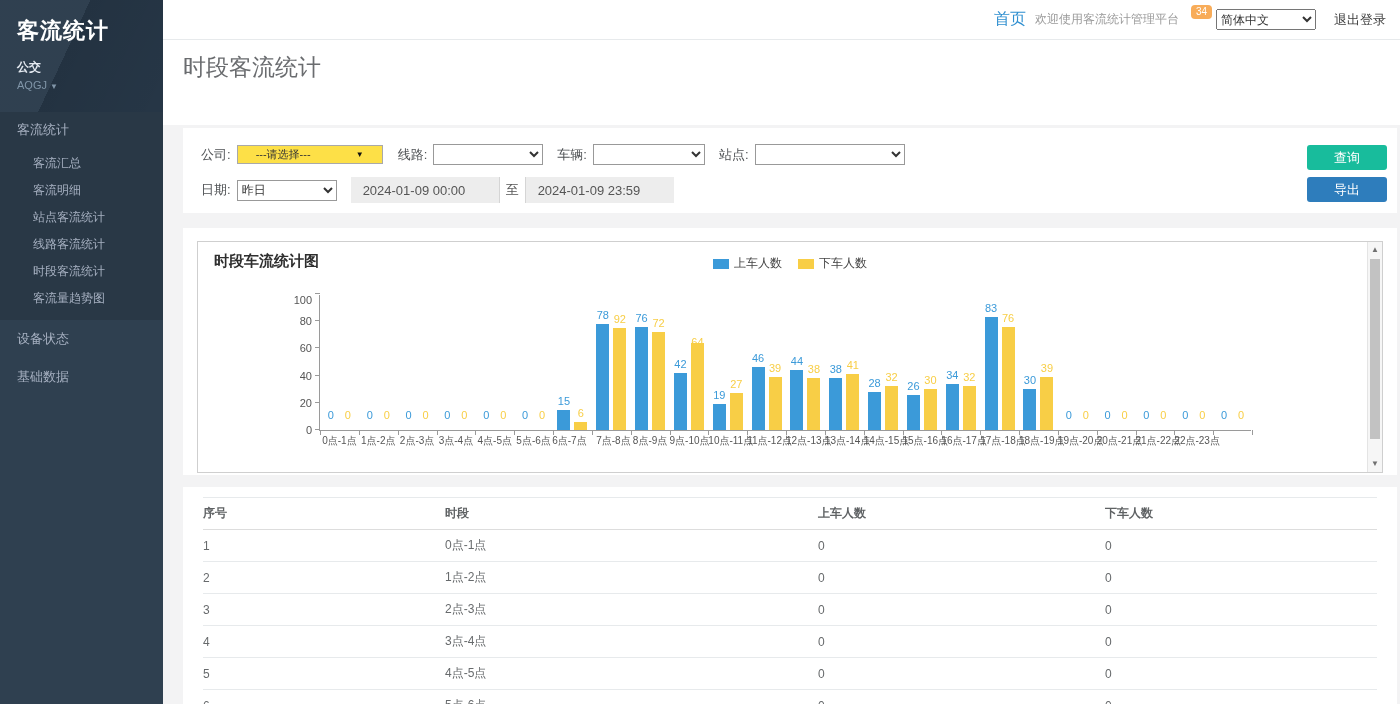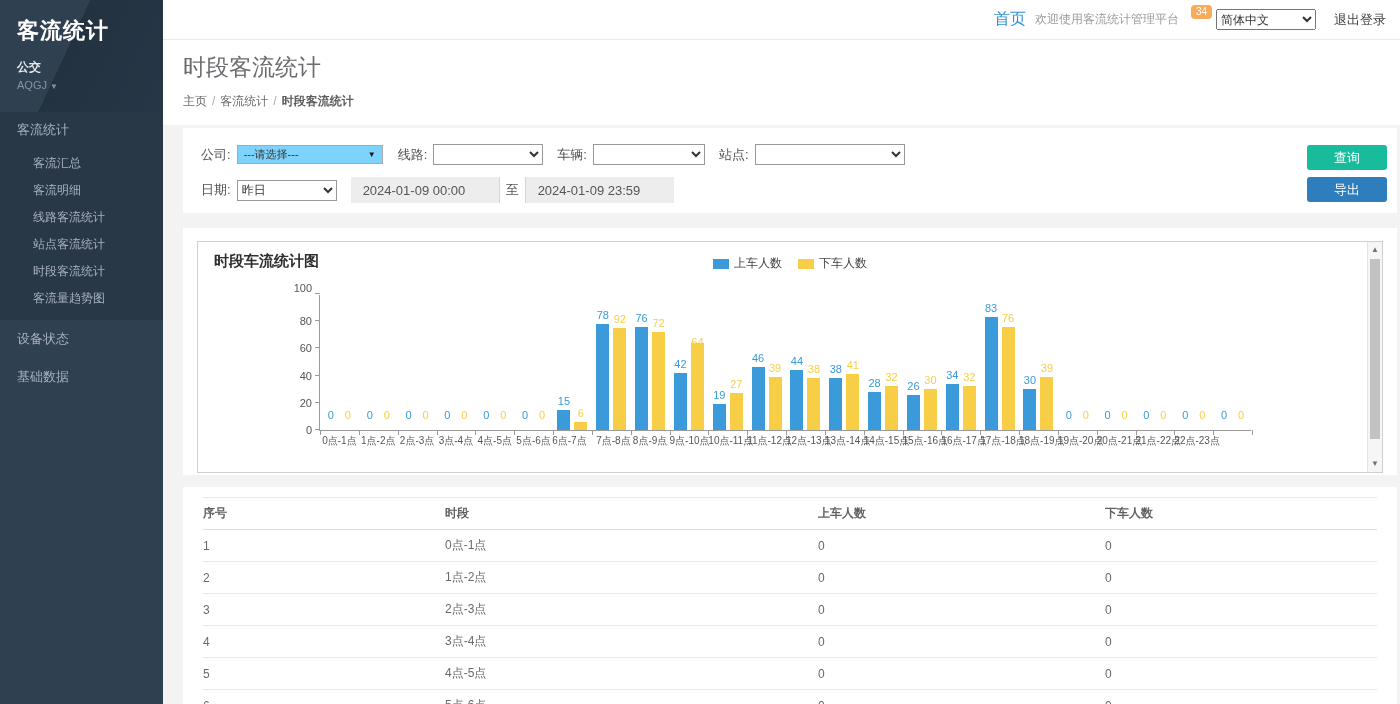--- a/index.html
+++ b/index.html
@@ -37,21 +37,21 @@
   .breadcrumb .sep { color:#aaa; margin:0 5px; }
 
   .content { padding:3px 3px 0 20px; }
   .panel { background:#fff; margin-bottom:15px; position:relative; }
 
   
   .filter-panel { padding:16px 16px 14px 18px; height:85px; }
   .frow { display:flex; align-items:center; }
   .frow + .frow { margin-top:12px; }
   .flabel { font-size:13px; color:#4f5255; margin-right:6px; white-space:nowrap; }
-  .combo { width:146px; height:19px; border:1px solid #a9a9a9; background:#7dd3fc; display:flex; align-items:center; justify-content:space-between; padding:0 6px; font-size:11px; color:#333; margin-right:15px; cursor:pointer; }
+  .combo { width:146px; height:19px; border:1px solid #a9a9a9; background:#fde047; display:flex; align-items:center; justify-content:space-between; padding:0 18px; font-size:11px; color:#333; margin-right:15px; cursor:pointer; }
   .combo .arrow { font-size:8px; color:#111; }
   select.native { height:21px; font-size:12px; color:#333; margin-right:14px; background:#fff; border:1px solid #999; }
   .sel-line { width:110px; } .sel-vehicle { width:112px; } .sel-station { width:150px; }
   .sel-preset { width:100px; height:26px; font-size:13px; }
   .range { display:flex; align-items:center; }
   .range input { width:148px; height:26px; border:none; background:#ededed; color:#555; font-size:13px; padding:0 12px; }
   .range .sep { width:27px; height:26px; line-height:26px; text-align:center; background:#fff; border-left:1px solid #d5d5d5; border-right:1px solid #d5d5d5; font-size:13px; color:#555; }
   .btn { position:absolute; right:10px; width:80px; height:25px; border:none; border-radius:3px; color:#fff; font-size:13px; cursor:pointer; }
   .btn-query { top:17px; background:#18bc9c; }
   .btn-export { top:49px; background:#2e7dbc; }
@@ -97,24 +97,24 @@
     <div class="nav-section expanded">
       <a class="nav-header" href="#">客流统计</a>
       <ul class="nav-sub">
           <li>
             <a href="#">客流汇总</a>
           </li>
           <li>
             <a href="#">客流明细</a>
           </li>
           <li>
+            <a href="#">站点客流统计</a>
+          </li>
+          <li>
             <a href="#">线路客流统计</a>
-          </li>
-          <li>
-            <a href="#">站点客流统计</a>
           </li>
           <li>
             <a href="#">时段客流统计</a>
           </li>
           <li>
             <a href="#">客流量趋势图</a>
           </li>
         </ul>
     </div>
     <a class="nav-item" href="#">设备状态</a>
@@ -129,21 +129,20 @@
     <span class="welcome">欢迎使用客流统计管理平台</span>
     <span class="badge">34</span>
     <select class="lang-select">
       <option>简体中文</option>
     </select>
     <a class="logout" href="#">退出登录</a>
   </header>
 
   <section class="heading">
     <div class="page-title">时段客流统计</div>
-    <div class="breadcrumb"><a href="#" class="crumb">主页</a><span class="sep">/</span><a href="#" class="crumb">客流统计</a><span class="sep">/</span><a href="#" class="crumb last">时段客流统计</a></div>
   </section>
 
   <div class="content">
 
     <div class="panel filter-panel">
       <div class="frow">
         <span class="flabel">公司:</span>
         <div class="combo">
           <span>---请选择---</span>
           <span class="arrow">▼</span>
@@ -187,21 +186,21 @@
             <div class="ylabel" style="bottom: -6px;">0</div>
             <div class="ytick" style="bottom: 0px;"></div>
             <div class="ylabel" style="bottom: 21.2px;">20</div>
             <div class="ytick" style="bottom: 27.2px;"></div>
             <div class="ylabel" style="bottom: 48.4px;">40</div>
             <div class="ytick" style="bottom: 54.4px;"></div>
             <div class="ylabel" style="bottom: 75.6px;">60</div>
             <div class="ytick" style="bottom: 81.6px;"></div>
             <div class="ylabel" style="bottom: 102.8px;">80</div>
             <div class="ytick" style="bottom: 108.8px;"></div>
-            <div class="ylabel" style="bottom: 136px;">100</div>
+            <div class="ylabel" style="bottom: 124px;">100</div>
             <div class="ytick" style="bottom: 136px;"></div>
             <div class="xtick" style="left: 0px;"></div>
             <div class="xtick" style="left: 38.8333px;"></div>
             <div class="xtick" style="left: 77.6667px;"></div>
             <div class="xtick" style="left: 116.5px;"></div>
             <div class="xtick" style="left: 155.333px;"></div>
             <div class="xtick" style="left: 194.167px;"></div>
             <div class="xtick" style="left: 233px;"></div>
             <div class="xtick" style="left: 271.833px;"></div>
             <div class="xtick" style="left: 310.667px;"></div>

